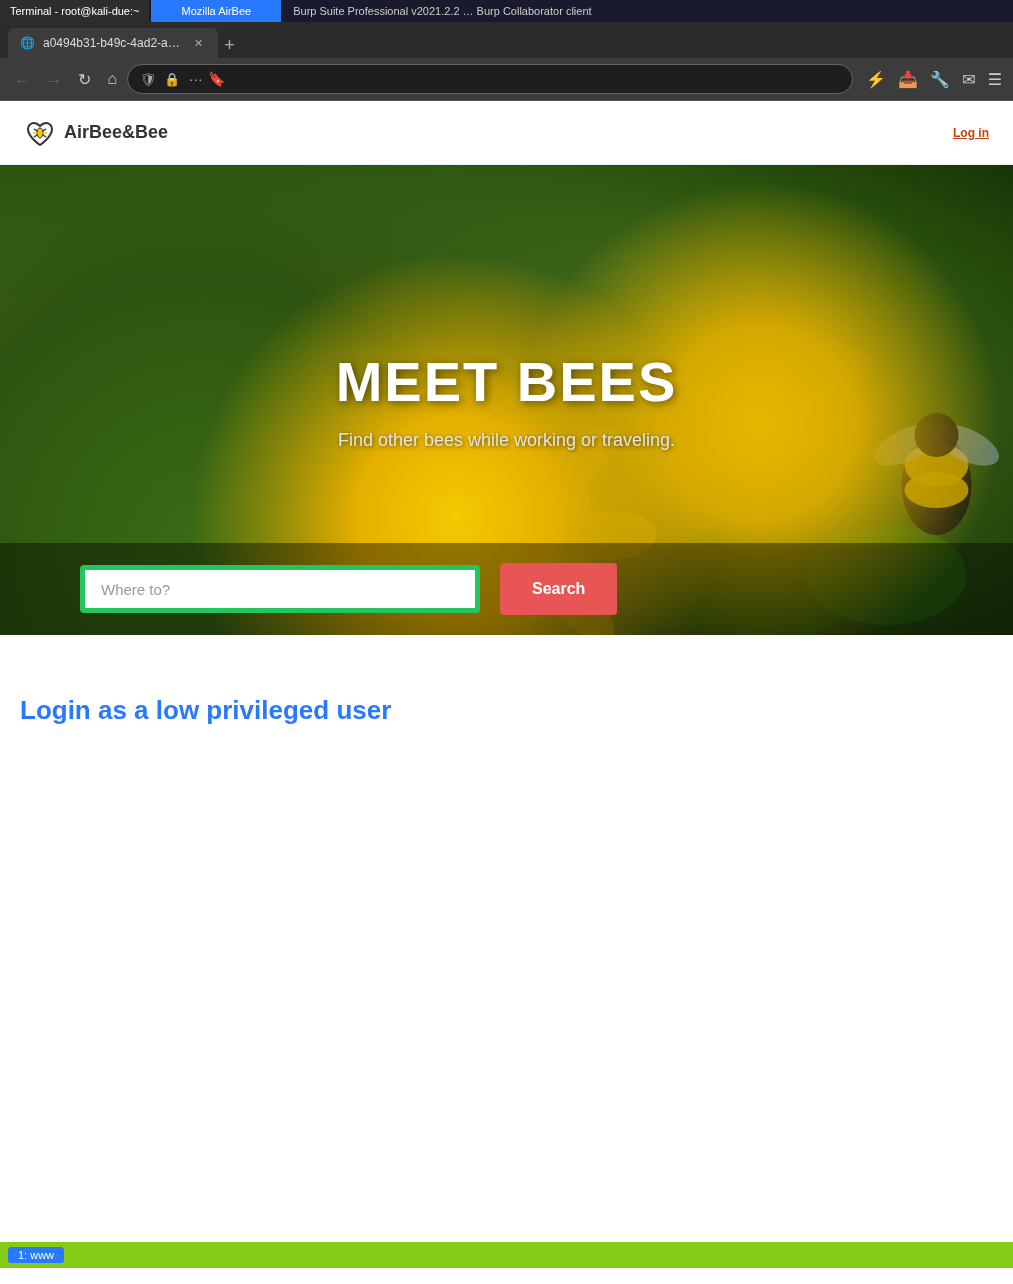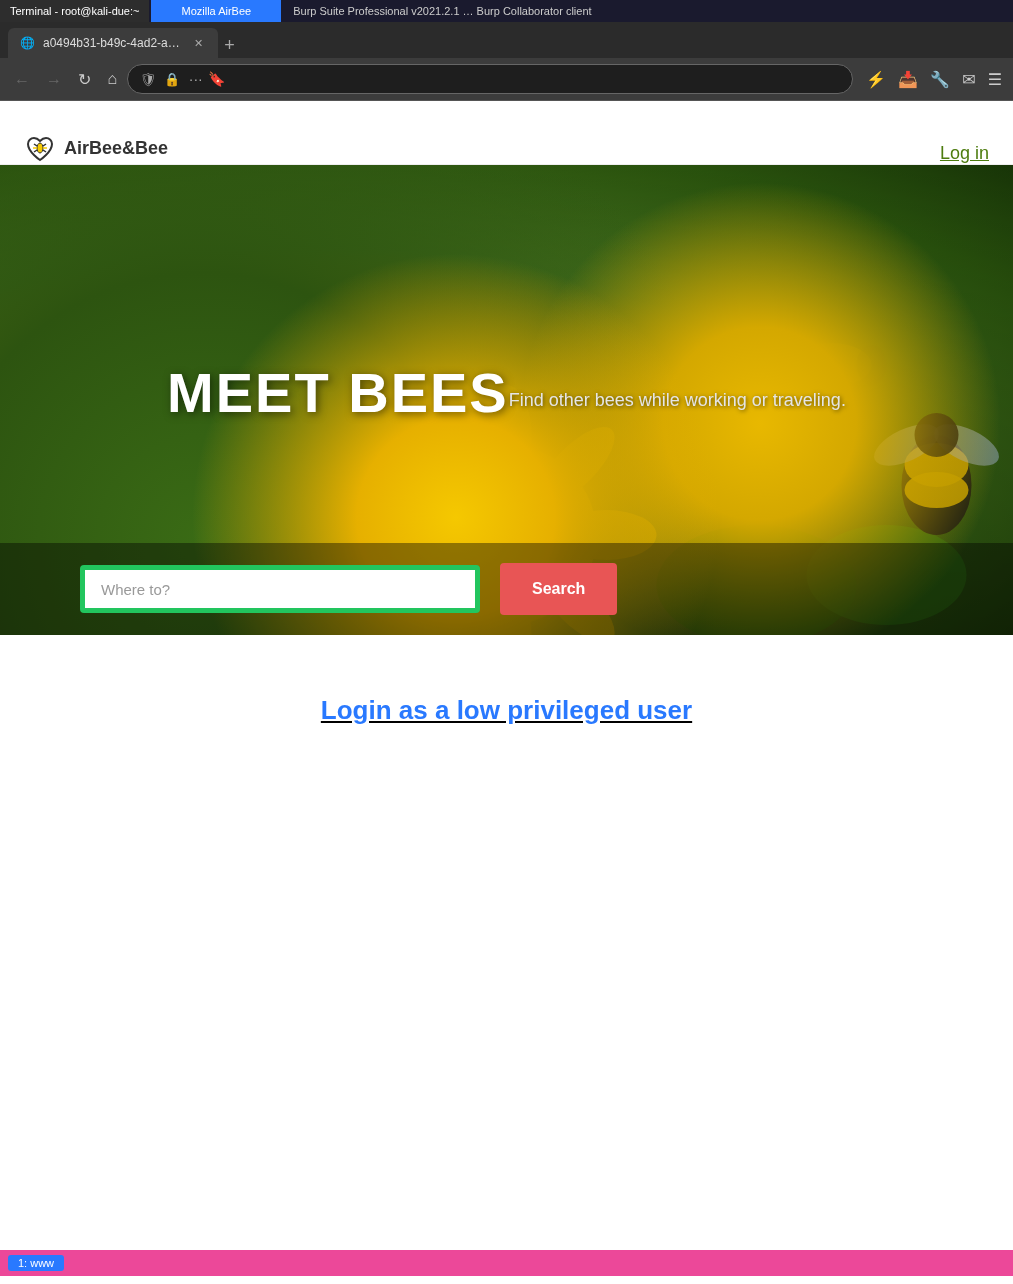--- a/index.html
+++ b/index.html
@@ -147,42 +147,43 @@
     
     .website {
       background: #fff;
     }
 
     
     .site-navbar {
       background: #fff;
       height: 64px;
       display: flex;
-      align-items: flex-end;
+      align-items: center;
       justify-content: space-between;
-      padding: 0 24px;
+      padding: 8px 24px;
       border-bottom: 1px solid #eee;
     }
     .site-logo {
       display: flex;
       align-items: center;
       gap: 8px;
       font-size: 18px;
       font-weight: bold;
       color: #333;
     }
     .logo-icon {
       width: 32px;
       height: 32px;
     }
     .login-link {
-      color: #4d7c0f;
+      color: #c2410c;
       text-decoration: underline;
-      font-size: 18px;
-      cursor: pointer;
+      font-size: 12px;
+      cursor: pointer;
+      font-weight: bold;
     }
 
     
     .hero {
       position: relative;
       height: 470px;
       overflow: hidden;
       background: #4a7c20;
     }
     .hero-bg {
@@ -199,21 +200,21 @@
       background: 
         radial-gradient(circle at 45% 75%, #f5c800 0%, #e6b000 15%, transparent 40%),
         radial-gradient(circle at 75% 55%, #e8b800 0%, #d4a800 12%, transparent 30%),
         radial-gradient(circle at 20% 80%, #3a6b15 0%, #2d5410 30%, transparent 60%),
         linear-gradient(180deg, rgba(0,0,0,0.1) 0%, rgba(0,0,0,0.3) 100%);
     }
     .hero-content {
       position: absolute;
       top: 0; left: 0; right: 0; bottom: 0;
       display: flex;
-      flex-direction: row;
+      flex-direction: column;
       align-items: center;
       justify-content: center;
       text-align: center;
       padding: 20px;
     }
     .hero-title {
       font-size: 56px;
       font-weight: 900;
       color: #fff;
       text-shadow: 2px 2px 8px rgba(0,0,0,0.5);
@@ -263,42 +264,41 @@
       font-weight: bold;
       cursor: pointer;
     }
 
     
     .main-content {
       background: #fff;
       min-height: 500px;
       display: flex;
       flex-direction: column;
-      align-items: center;
+      align-items: flex-start;
       padding: 60px 20px;
-      text-decoration: underline;
     }
     .low-priv-link {
       color: #2979ff;
       font-size: 26px;
       font-weight: bold;
       text-decoration: none;
       cursor: pointer;
     }
 
     
     .bottom-taskbar {
-      background: #ec4899;
+      background: #84cc16;
       height: 26px;
       display: flex;
       align-items: center;
       padding: 0 8px;
       gap: 4px;
       position: fixed;
-      bottom: 8px;
+      bottom: 16px;
       left: 0;
       width: 1013px;
     }
     .taskbar-item {
       background: #2979ff;
       color: #fff;
       font-size: 11px;
       padding: 2px 10px;
       border-radius: 3px;
       cursor: pointer;
@@ -308,21 +308,21 @@
 <body>
 
 <div class="os-taskbar">
   <div class="os-taskbar-left">
     <span>Terminal - root@kali-due:~</span>
   </div>
   <div class="os-taskbar-middle">
     <span>Mozilla AirBee</span>
   </div>
   <div class="os-taskbar-right">
-    <span>Burp Suite Professional v2021.2.1 … Burp Collaborator client</span>
+    <span>Burp Suite Professional v2021.2.2 … Burp Collaborator client</span>
   </div>
 </div>
 
 <div class="browser-chrome">
 
   <div class="browser-tabs">
     <div class="browser-tab">
       <span>🌐</span>
       <span style="font-size:12px; color:#ddd; overflow:hidden; text-overflow:ellipsis; white-space:nowrap; max-width:140px;">a0494b31-b49c-4ad2-a727</span>
       <span class="tab-close">✕</span>

